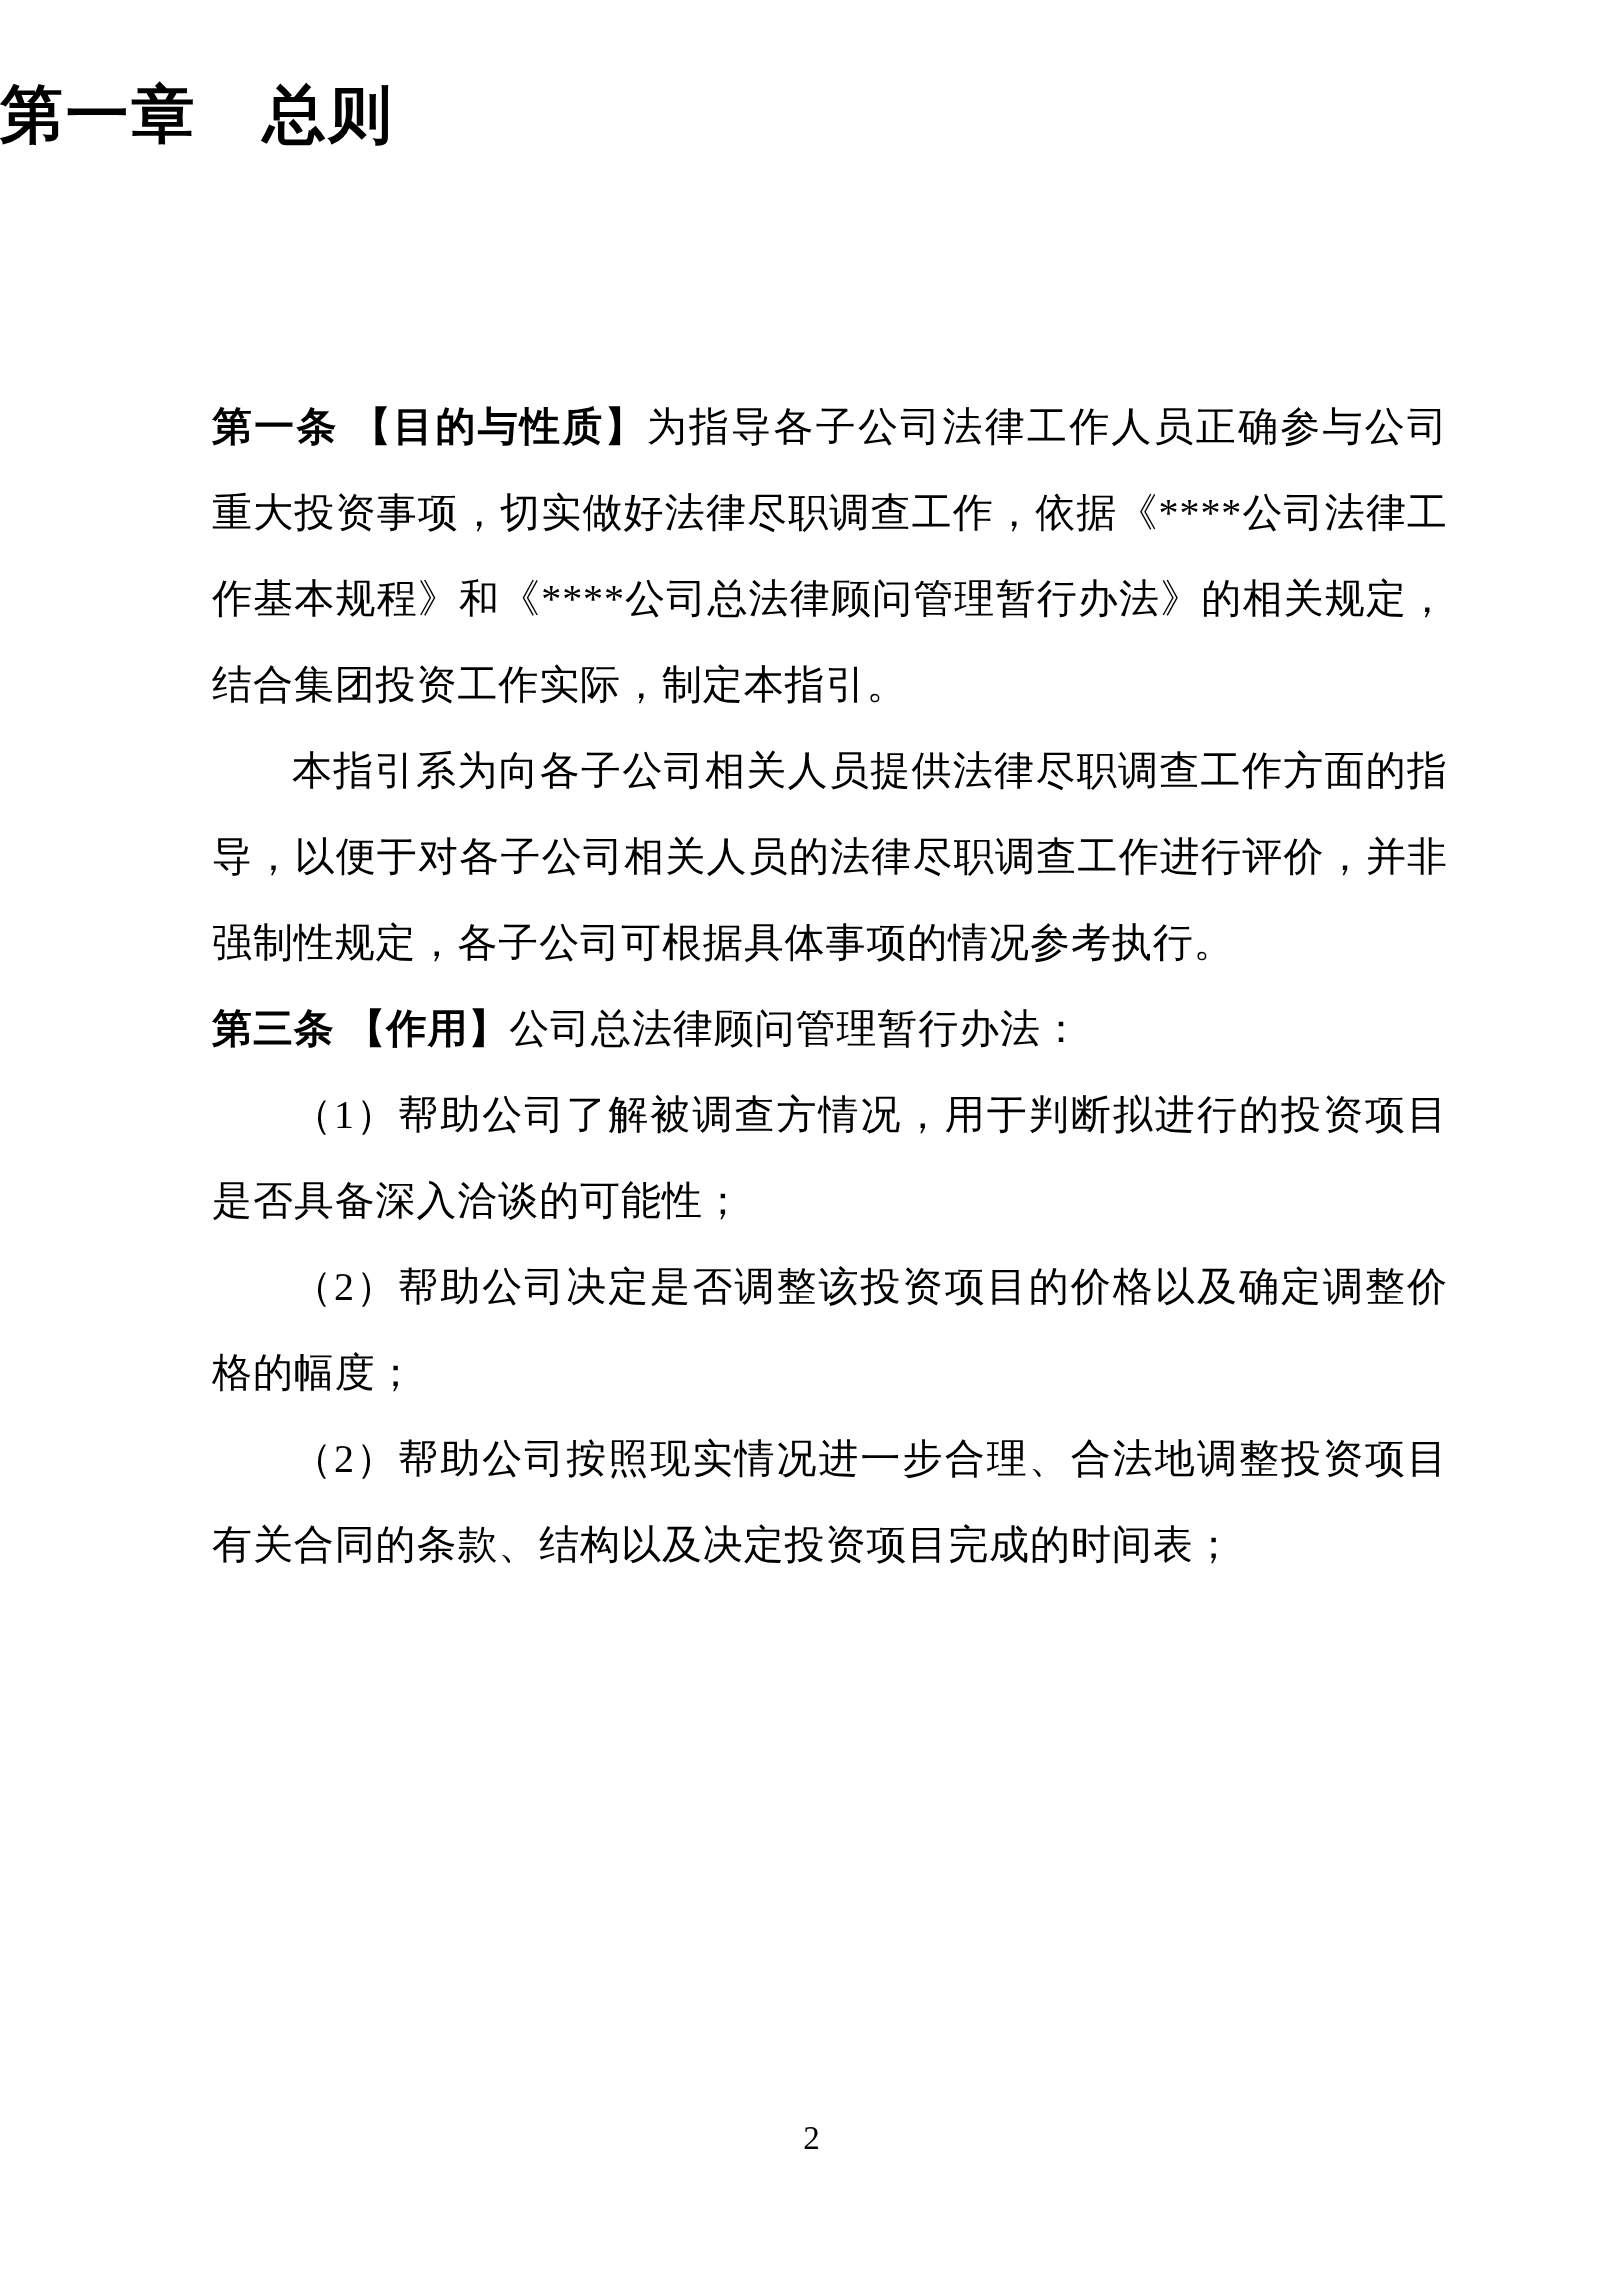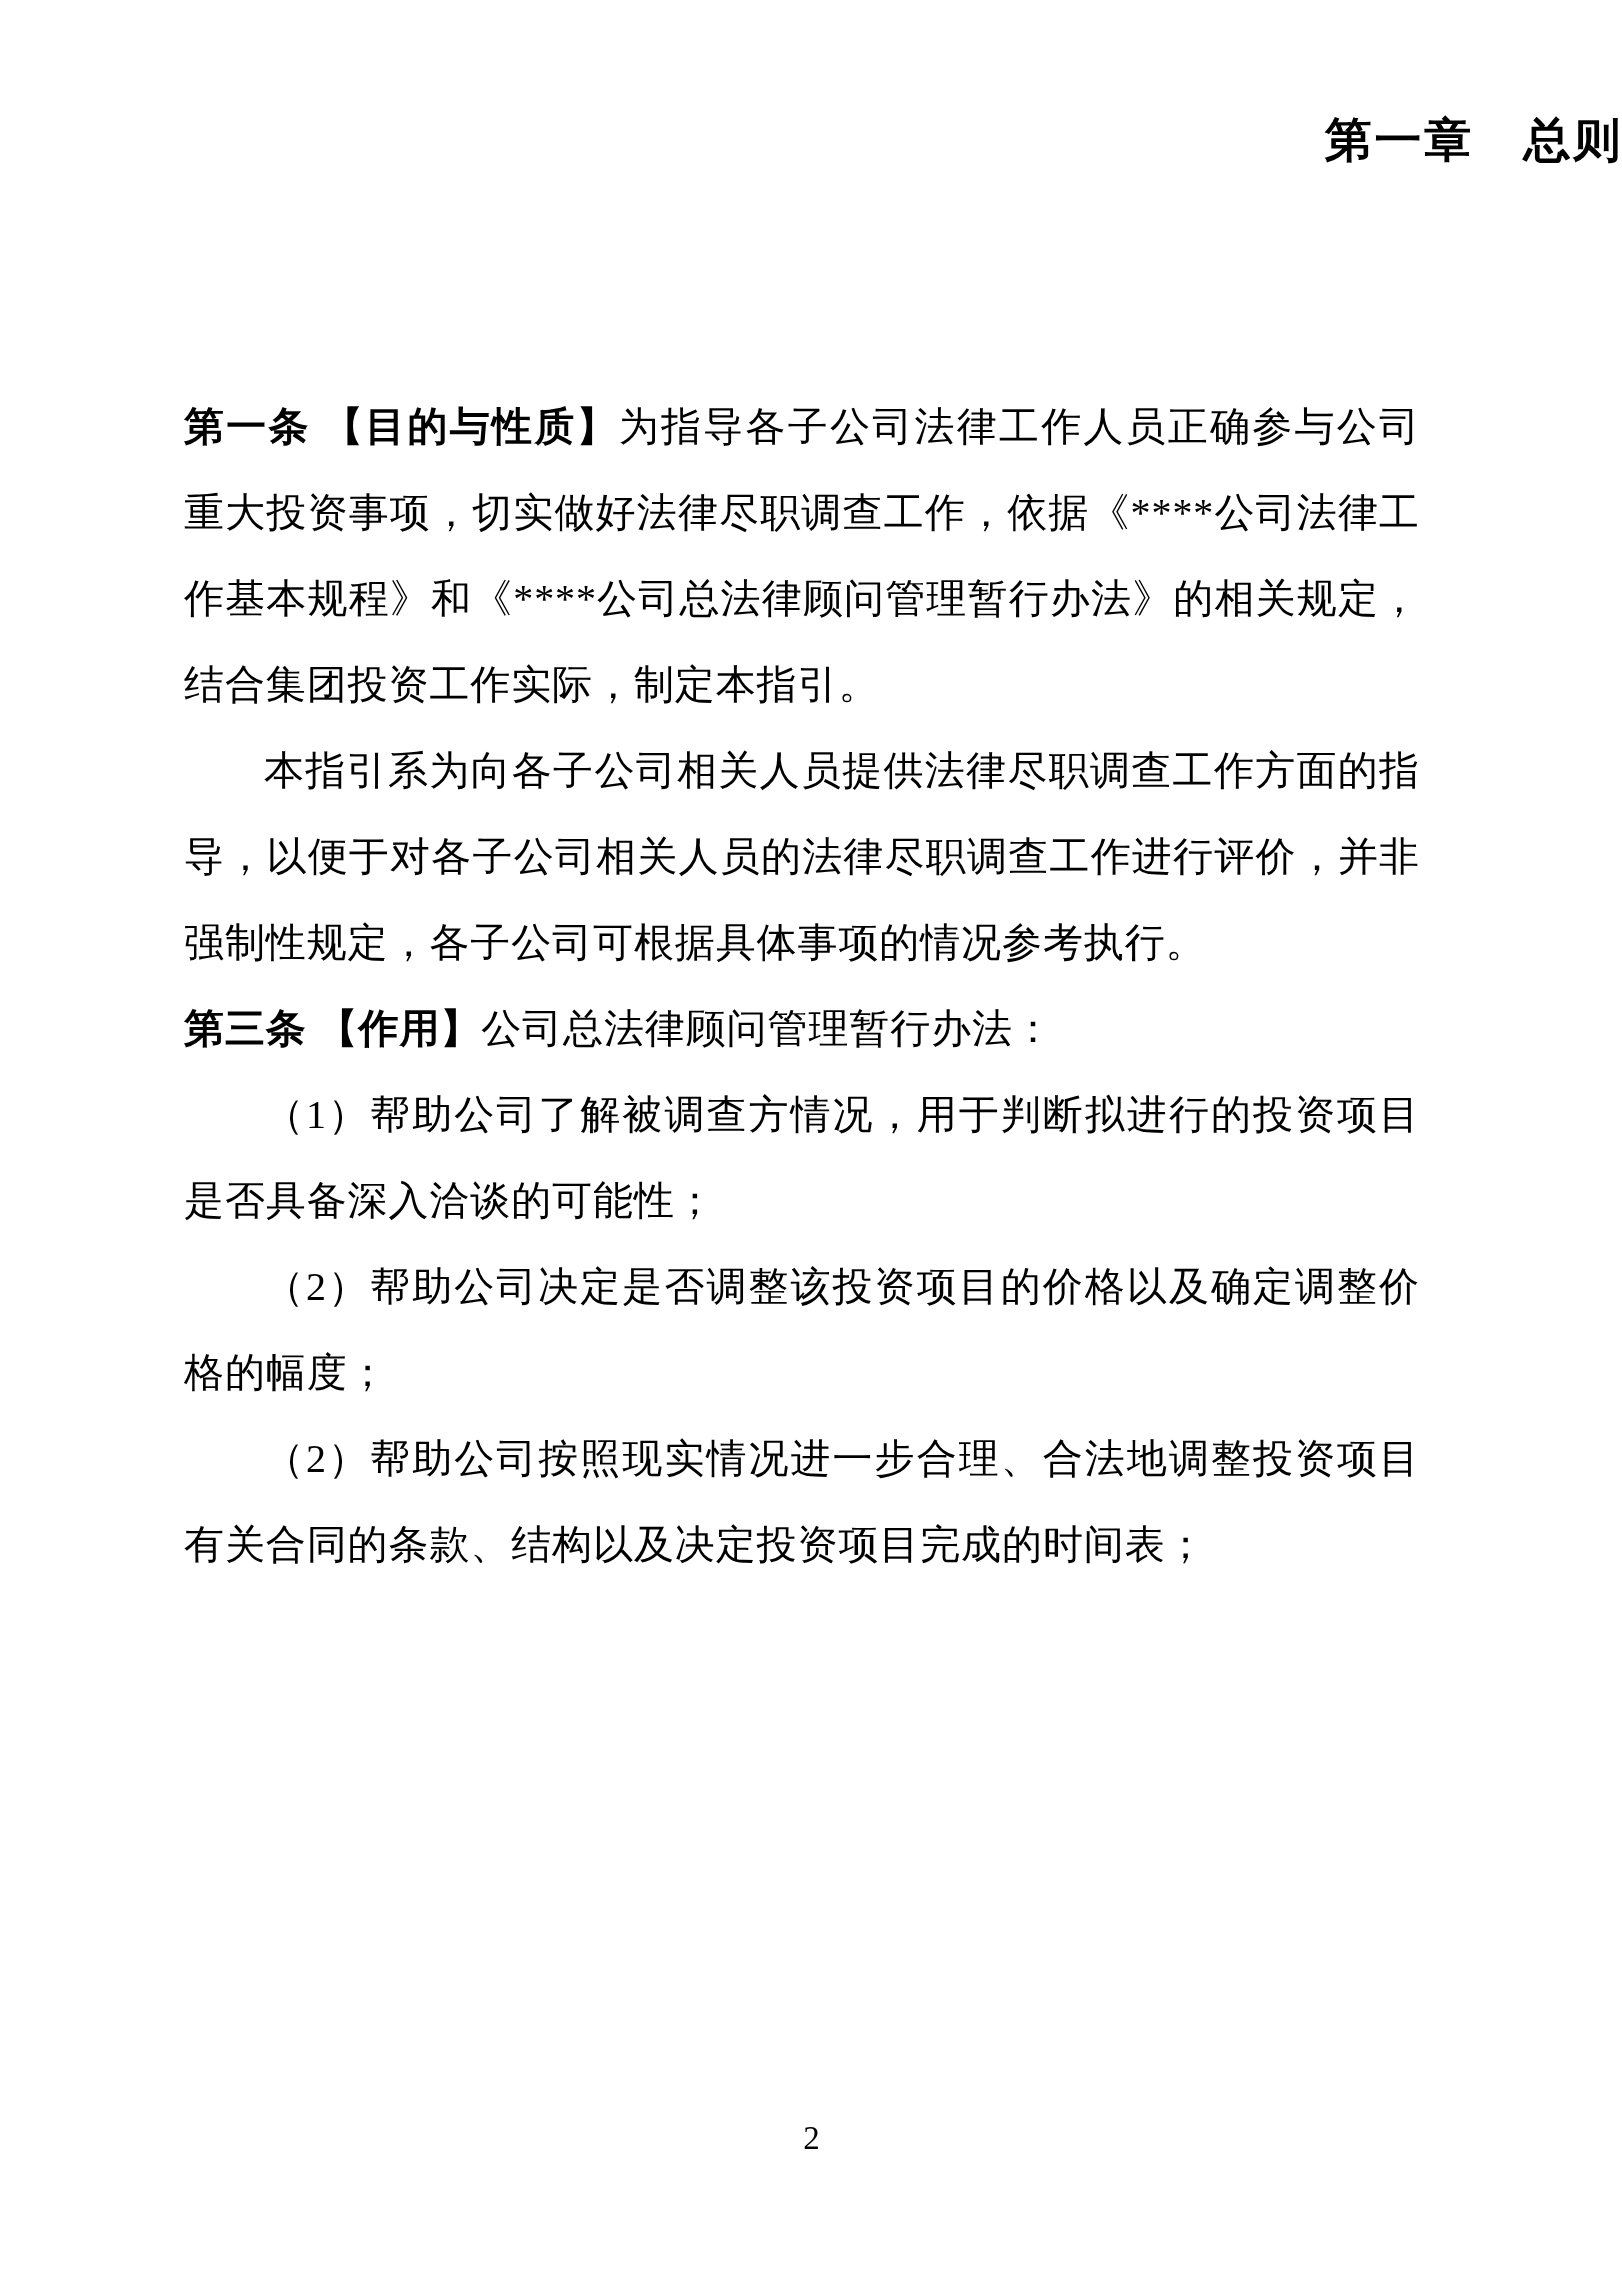--- a/index.html
+++ b/index.html
@@ -15,31 +15,31 @@
     color: #000000;
     overflow: hidden;
   }
   .page {
     position: absolute;
     inset: 0;
     background: #ffffff;
   }
   .doc-title {
     margin: 0;
-    padding-top: 111px;
-    text-align: right;
-    font-size: 47px;
+    padding-top: 86px;
+    text-align: left;
+    font-size: 63px;
     line-height: 58px;
     font-weight: bold;
     letter-spacing: 2.7px;
   }
   .doc-body {
     position: absolute;
     top: 384px;
-    left: 184px;
+    left: 212px;
     width: 1236px;
   }
   p.doc-para {
     margin: 0;
     font-size: 40px;
     line-height: 86px;
     text-align: justify;
     text-justify: inter-ideograph;
     letter-spacing: 0.9px;
     word-break: break-all;

